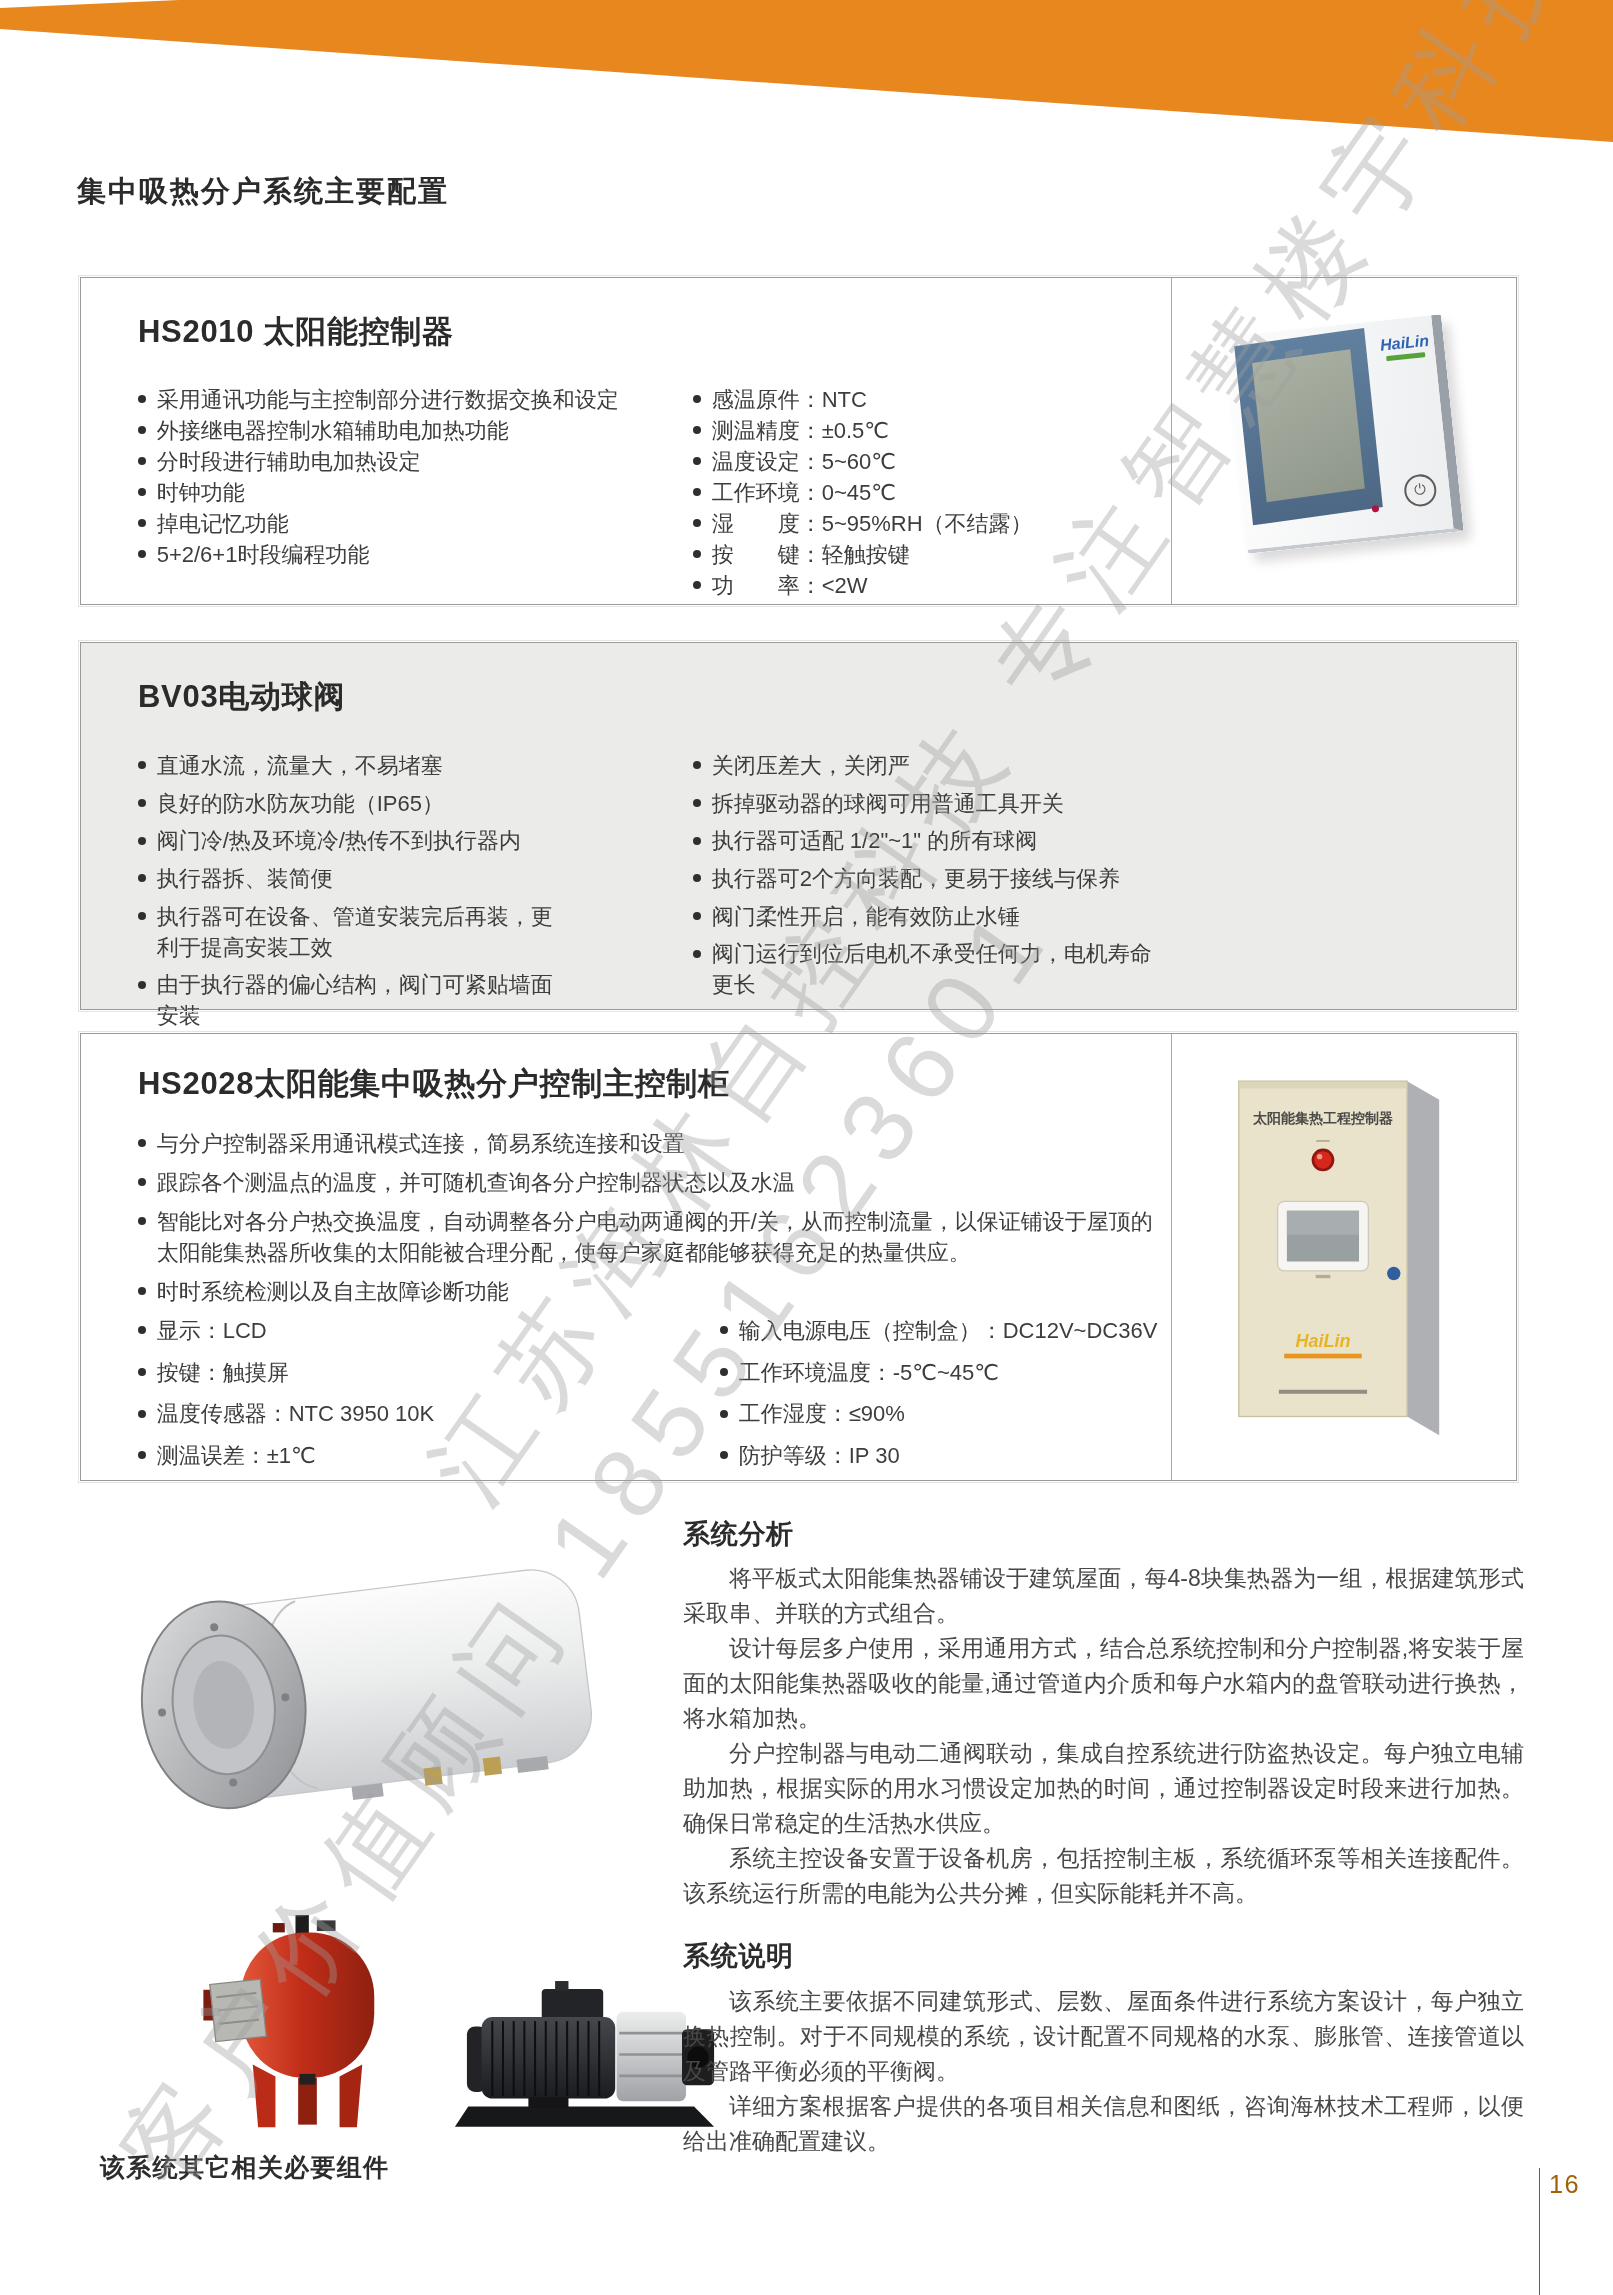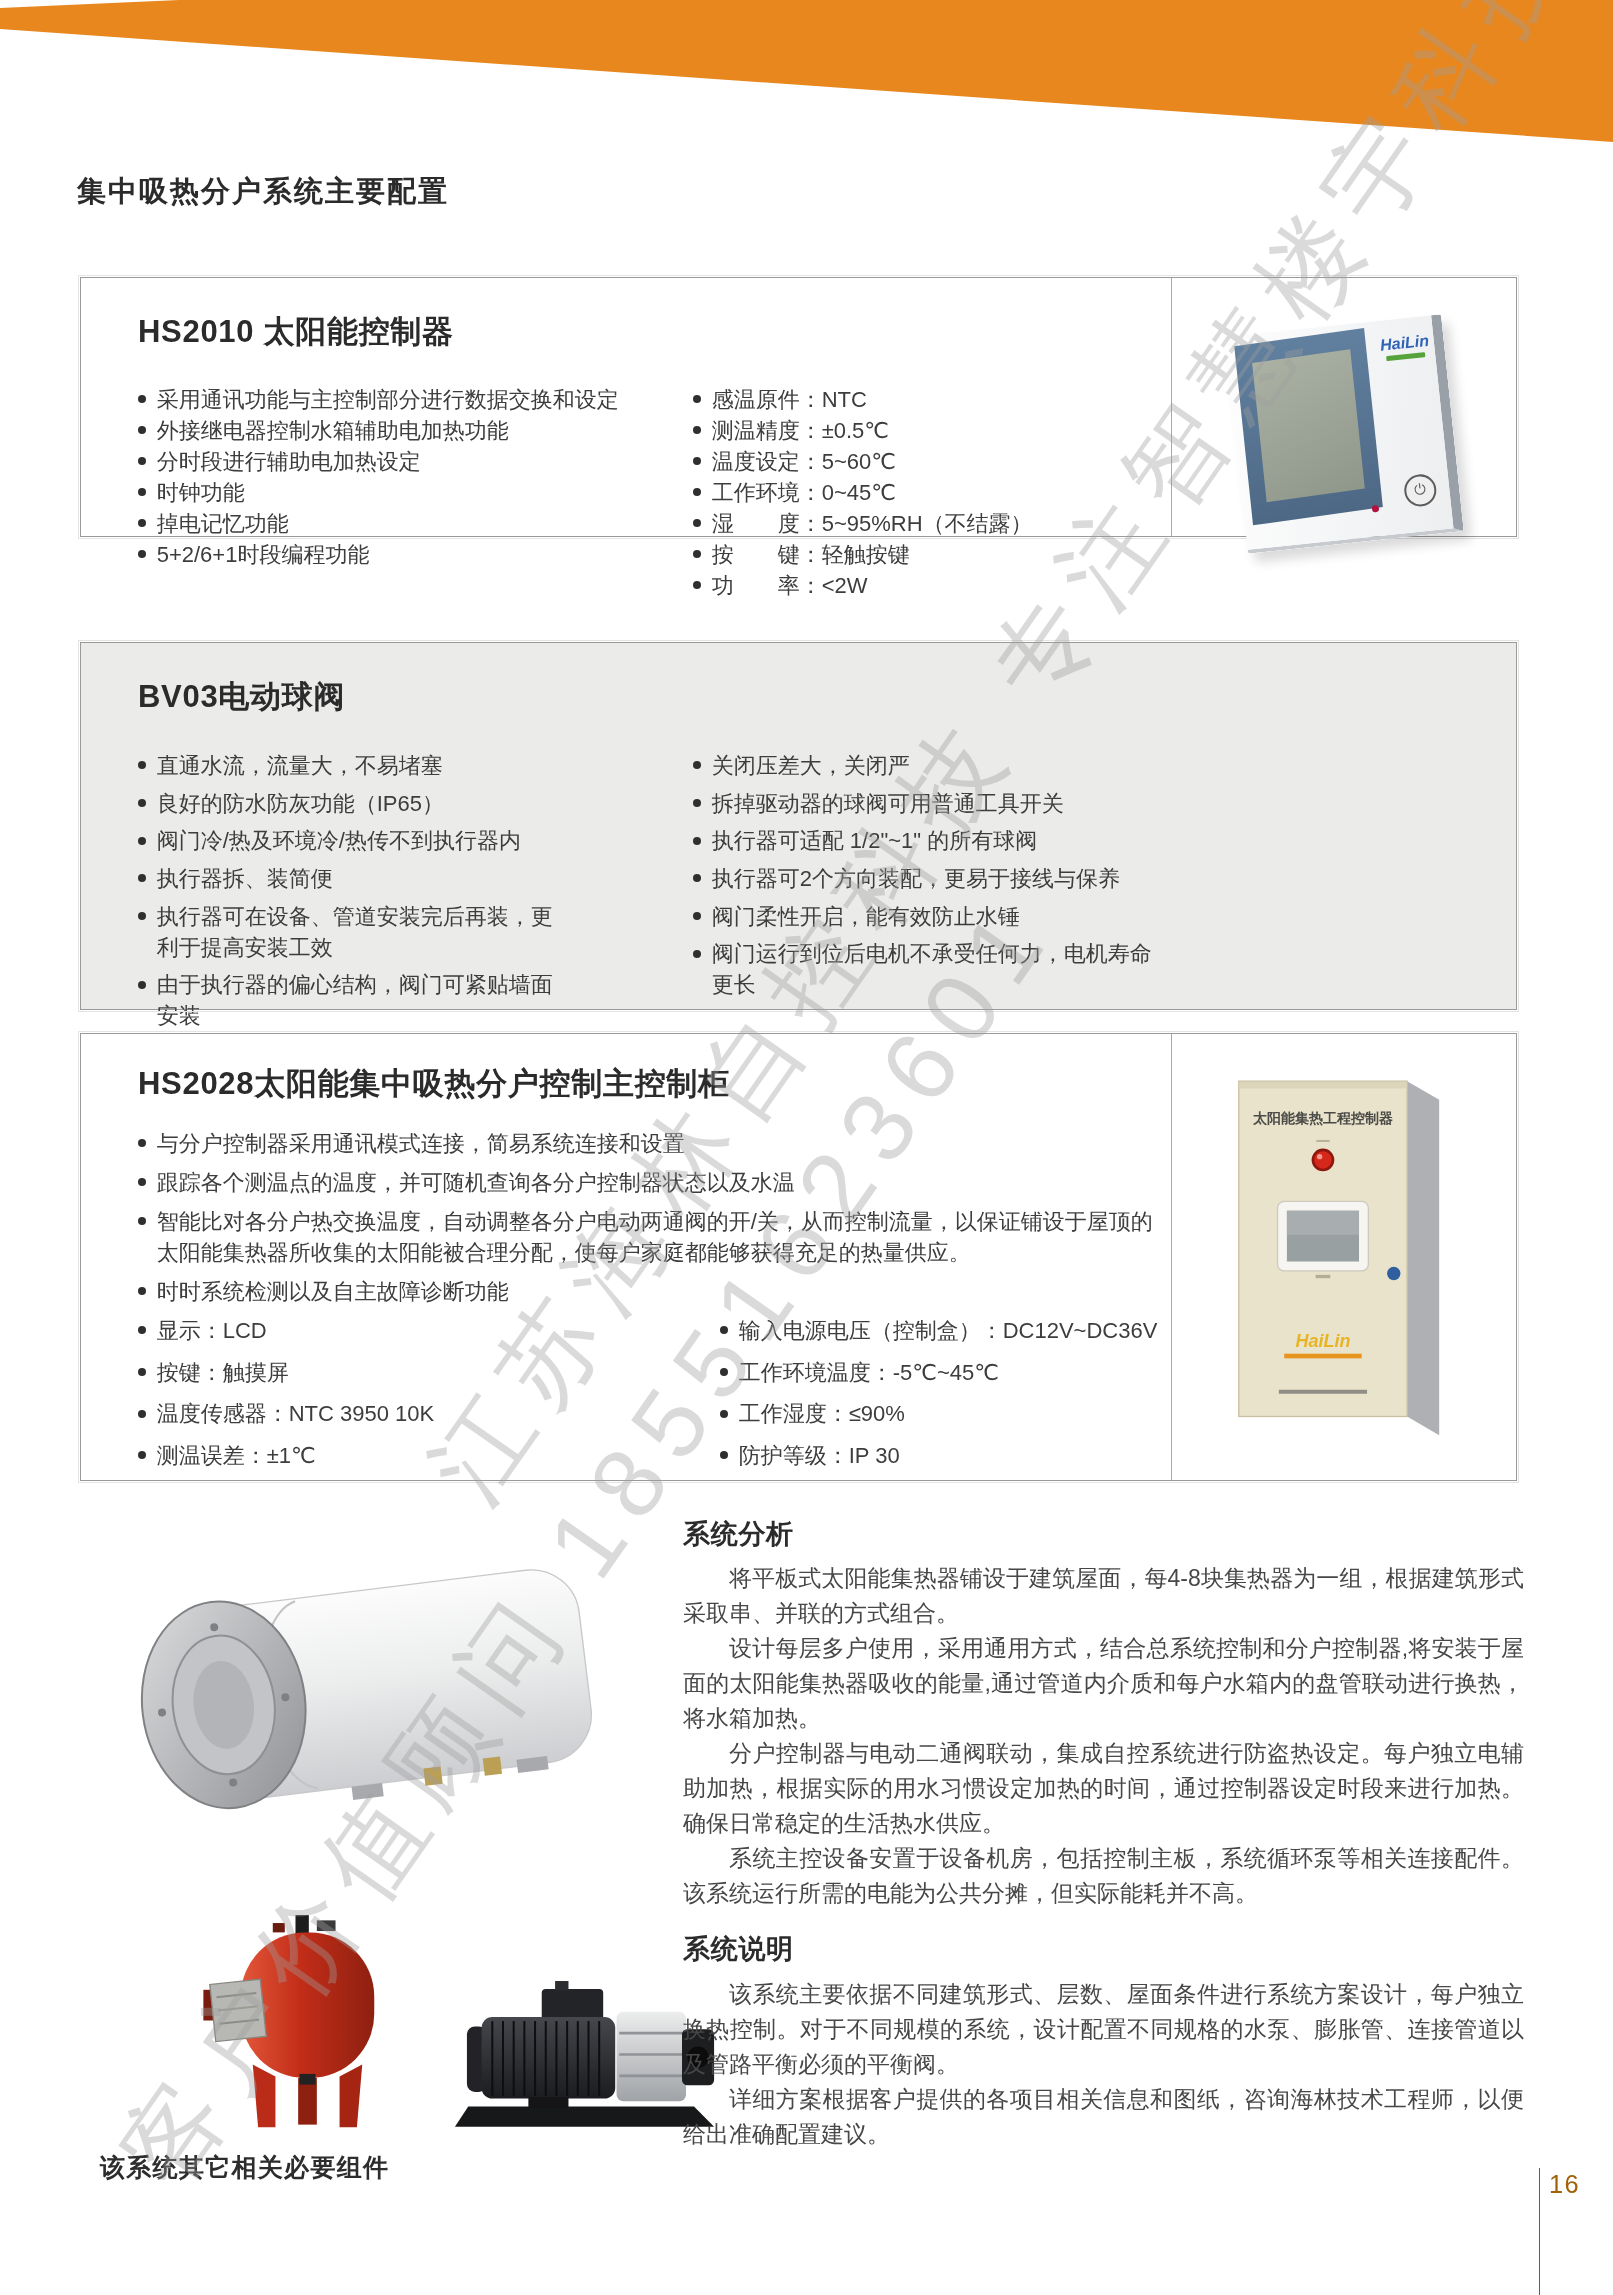--- a/index.html
+++ b/index.html
@@ -10,21 +10,21 @@
   .orange-band{position:absolute;left:0;top:0;width:1614px;height:160px;background:#e8871d;
                clip-path:polygon(0 8px,179px 0,100% 0,100% 142px,0 29px);}
 
   
   .page-title{position:absolute;left:77px;top:172px;font-size:29px;font-weight:bold;
               color:#2b2b2b;letter-spacing:2px;}
 
   
   .pbox{position:absolute;left:80px;width:1437px;border:0.7px solid #9a9a9a;background:#fff;
         display:flex;box-sizing:border-box;outline:0.7px solid #e4e4e4;outline-offset:1.3px;}
-  #box1{top:277px;height:260px;}
+  #box1{top:277px;height:328px;}
   #box2{top:642px;height:368px;background:#ebebe9;flex-direction:column;}
   #box3{top:1033px;height:448px;}
   .text-area{flex:1;padding:33px 13.4px 0 57px;box-sizing:border-box;}
   #box3 .text-area{padding-top:29px;}
   .box-title{font-size:31px;font-weight:bold;color:#2b2b2b;letter-spacing:0.7px;}
   .cols{display:flex;margin-top:31px;}
   #box2 .cols{margin-top:32px;}
   #box3 .cols{margin-top:6.7px;gap:27px;}
   .col-left{width:555px;flex:none;}
   .col-right{flex:1;}
@@ -65,21 +65,21 @@
 
   
   .equip{position:absolute;left:100px;top:1537px;width:602px;height:642px;}
   .equip svg{position:absolute;}
   .photos-caption{position:absolute;left:0;top:614px;width:521px;text-align:left;
                   font-size:25px;font-weight:bold;color:#2d2d2d;letter-spacing:1.3px;}
   .rtext{position:absolute;left:683px;top:1516px;width:841px;}
   .sec-heading{font-size:27px;font-weight:bold;color:#2b2b2b;margin:0 0 9.4px 0;letter-spacing:0.7px;}
   .para{font-size:23px;line-height:35px;color:#474747;text-align:justify;
         text-indent:2em;margin:0;}
-  .sec2{margin-top:20px;}
+  .sec2{margin-top:27px;}
 
   
   .wm{position:absolute;white-space:nowrap;font-size:99px;letter-spacing:17.4px;
       color:rgba(158,158,158,0.38);font-weight:400;pointer-events:none;z-index:6;}
   .wm1{left:1003px;top:709px;transform:translate(-50%,-50%) rotate(-55deg);}
   .wm2{left:588px;top:1544px;transform:translate(-50%,-50%) rotate(-55deg);}
 
   
   .pn-rule{position:absolute;left:1539px;top:2168px;width:1.3px;height:128px;background:#5d5d5d;}
   .page-number{position:absolute;left:1549px;top:2170px;font-size:25.4px;color:#a16207;

